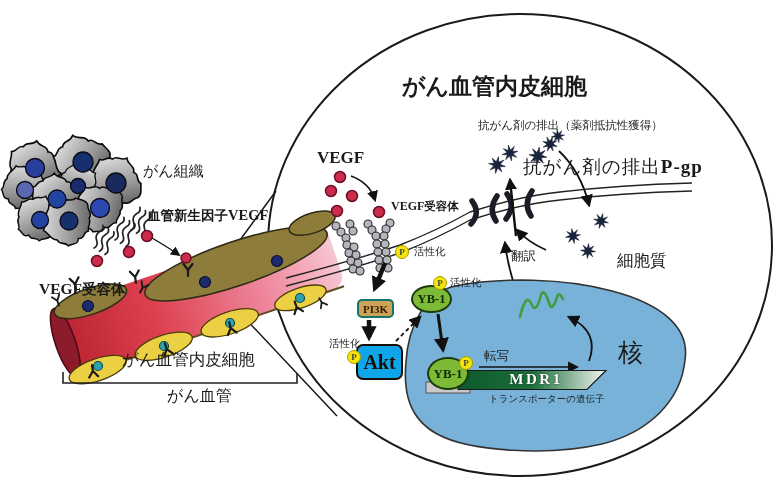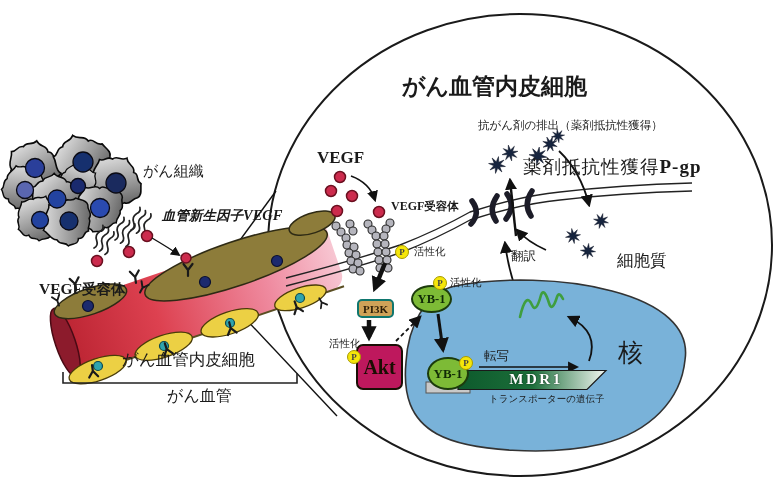--- a/index.html
+++ b/index.html
@@ -10,21 +10,21 @@
   .serif{font-family:"Liberation Serif","DejaVu Serif",serif;font-weight:bold;}
   .badge{position:absolute;width:14px;height:14px;border-radius:50%;
          background:#f5e60a;border:1.5px solid #a89a00;box-sizing:border-box;
          font-size:9px;font-weight:bold;color:#444;display:flex;
          align-items:center;justify-content:center;z-index:6;
          font-family:"Liberation Serif","DejaVu Serif",serif;}
   .node{position:absolute;display:flex;align-items:center;justify-content:center;
         box-sizing:border-box;z-index:5;}
   #pi3k{left:357px;top:299px;width:37px;height:19px;background:#cfa258;
         border:2px solid #0f766e;border-radius:5px;font-size:11px;color:#2a1c06;}
-  #akt{left:356px;top:344px;width:47px;height:46px;background:#be185d;
+  #akt{left:356px;top:344px;width:47px;height:36px;background:#0ea5e9;
        border:2.5px solid #1a0f05;border-radius:7px;font-size:20px;color:#1a0e02;}
   #yb1a{left:411px;top:285px;width:41px;height:28px;background:#7dbb36;
         border:2px solid #1c3b0c;border-radius:50%;font-size:12.5px;color:#102a06;}
   #yb1b{left:427px;top:357px;width:42px;height:33px;background:#7dbb36;
         border:2px solid #1c3b0c;border-radius:50%;font-size:13px;color:#102a06;}
   .jp-title{font-weight:bold;}
 </style>
 </head>
 <body>
 
@@ -255,31 +255,31 @@
   <g fill="none" stroke="#111">
     <path d="M 385,263 L 375,288" stroke-width="4.5" marker-end="url(#ahL)"></path>
     <path d="M 369,320 L 369,337" stroke-width="4.5" marker-end="url(#ahL)"></path>
     <path d="M 396,341 L 420,317" stroke-width="1.8" stroke-dasharray="4,3" marker-end="url(#ahS)"></path>
     <path d="M 438,314 L 443,350" stroke-width="3" marker-end="url(#ahM)"></path>
   </g>
 </svg>
 
 <span class="lbl" style="left:143px;top:163px;font-size:15px;">がん組織</span>
 
-<span class="lbl" style="left:162px;top:208px;font-size:13.5px;font-weight:bold;font-style:italic;"><span>血管新生因子</span><span class="serif" style="font-size:14.5px;">VEGF</span></span>
+<span class="lbl" style="left:147px;top:208px;font-size:13.5px;font-weight:bold;"><span>血管新生因子</span><span class="serif" style="font-size:14.5px;">VEGF</span></span>
 
 <span class="lbl" style="left:39px;top:280px;font-size:14.5px;font-weight:bold;"><span class="serif" style="font-size:15.5px;">VEGF</span><span>受容体</span></span>
 
 <span class="lbl" style="left:122px;top:351px;font-size:16.5px;">がん血管内皮細胞</span>
 <span class="lbl" style="left:167px;top:387px;font-size:16px;">がん血管</span>
 
 <span class="lbl jp-title" style="left:402px;top:74px;font-size:23px;">がん血管内皮細胞</span>
 <span class="lbl" style="left:478px;top:119px;font-size:11.5px;">抗がん剤の排出（薬剤抵抗性獲得）</span>
 
-<span class="lbl" style="left:523px;top:157px;font-size:18.5px;letter-spacing:1px;"><span>薬剤抵抗性獲得</span><span class="serif" style="font-size:19px;">P-gp</span></span>
+<span class="lbl" style="left:523px;top:157px;font-size:18.5px;letter-spacing:1px;"><span>抗がん剤の排出</span><span class="serif" style="font-size:19px;">P-gp</span></span>
 
 <span class="lbl serif" style="left:317px;top:149px;font-size:17px;">VEGF</span>
 
 <span class="lbl" style="left:391px;top:200px;font-size:11.5px;font-weight:bold;"><span class="serif" style="font-size:12px;">VEGF</span><span>受容体</span></span>
 
 <span class="lbl" style="left:414px;top:246px;font-size:10.5px;">活性化</span>
 <span class="lbl" style="left:329px;top:338px;font-size:10.5px;">活性化</span>
 <span class="lbl" style="left:450px;top:277px;font-size:10.5px;">活性化</span>
 
 <span class="lbl" style="left:511px;top:251px;font-size:12.5px;font-family:Liberation Mono, monospace;">翻訳</span>

